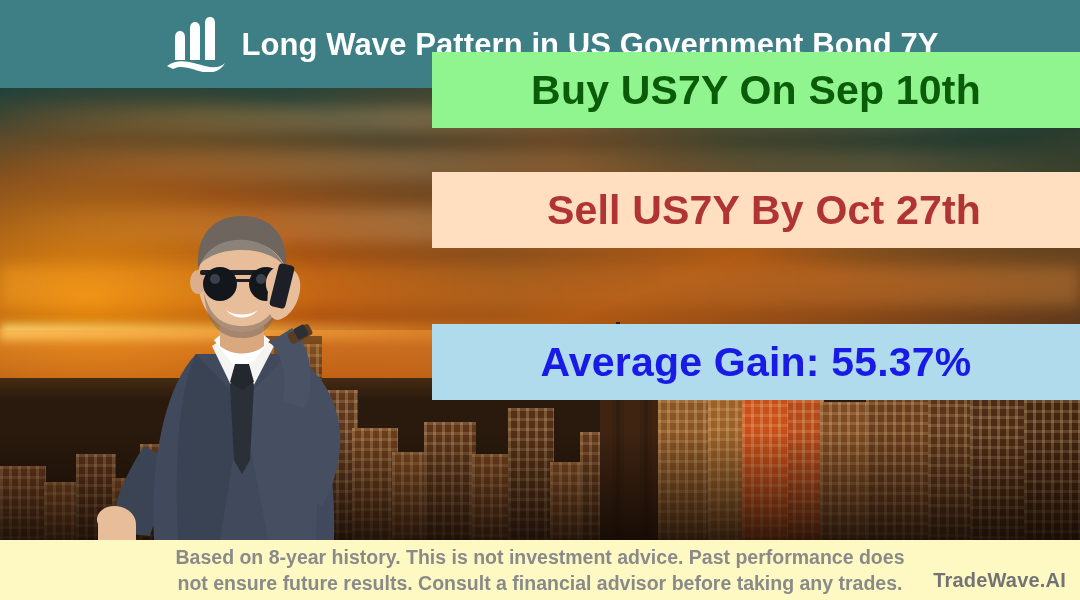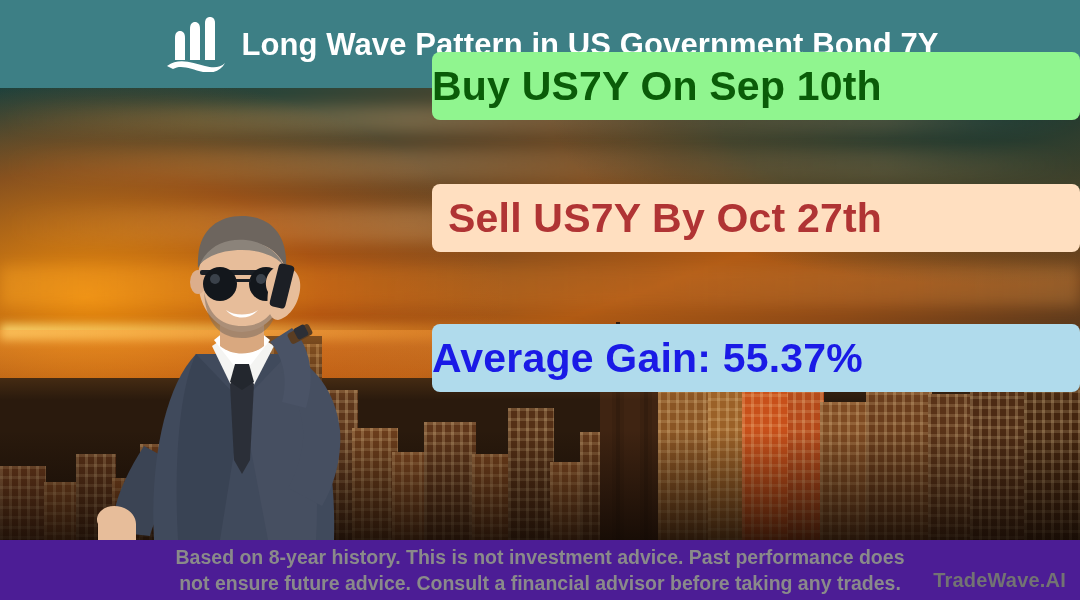--- a/index.html
+++ b/index.html
@@ -70,45 +70,45 @@
     position:absolute;left:0;bottom:0;width:100%;height:110px;
     background:linear-gradient(180deg,rgba(20,10,4,0),rgba(14,7,3,.80));z-index:7;
   }
 
   
   .man{position:absolute;left:92px;bottom:0;width:300px;height:400px;z-index:9;}
   .man svg{display:block;width:300px;height:400px;}
 
   
   .banner{
-    position:absolute;left:432px;width:648px;height:68px;
-    display:flex;align-items:center;justify-content:flex-start;
-    z-index:20;box-sizing:border-box;border-radius:8px;
+    position:absolute;left:432px;width:648px;height:76px;
+    display:flex;align-items:center;justify-content:center;
+    z-index:20;box-sizing:border-box;
   }
   .banner span{
     font-size:41px;font-weight:bold;line-height:1;white-space:nowrap;
     letter-spacing:.2px;
   }
   .b-buy {top:52px; background:#90f58f;}
   .b-buy span{color:#0a5c08;}
-  .b-sell{top:184px;background:#ffdfc0;padding-left:16px;}
+  .b-sell{top:172px;background:#ffdfc0;padding-left:16px;}
   .b-sell span{color:#b03434;}
   .b-gain{top:324px;background:#b0dbec;}
   .b-gain span{color:#1a1ae6;}
 
   
   .watermark{
     position:absolute;right:14px;bottom:8px;z-index:21;
     color:#737373;font-size:20px;font-weight:bold;letter-spacing:.2px;
   }
 
   
   .footer{
     position:absolute;left:0;top:540px;width:1080px;height:60px;
-    background:#4c1d95;display:flex;flex-direction:column;
+    background:#fef9c3;display:flex;flex-direction:column;
     align-items:center;justify-content:center;
   }
   .footer div{
     color:#8a8a8a;font-size:19.5px;font-weight:bold;line-height:26px;
     white-space:nowrap;
   }
 </style>
 </head>
 <body>
 
@@ -239,16 +239,16 @@
     <span>Sell US7Y By Oct 27th</span>
   </div>
   <div class="banner b-gain">
     <span>Average Gain: 55.37%</span>
   </div>
 
   <div class="watermark">TradeWave.AI</div>
 
   <div class="footer">
     <div>Based on 8-year history. This is not investment advice. Past performance does</div>
-    <div>not ensure future advice.  Consult a financial advisor before taking any trades.</div>
+    <div>not ensure future results.  Consult a financial advisor before taking any trades.</div>
   </div>
 
 </div>
 
 </body></html>

